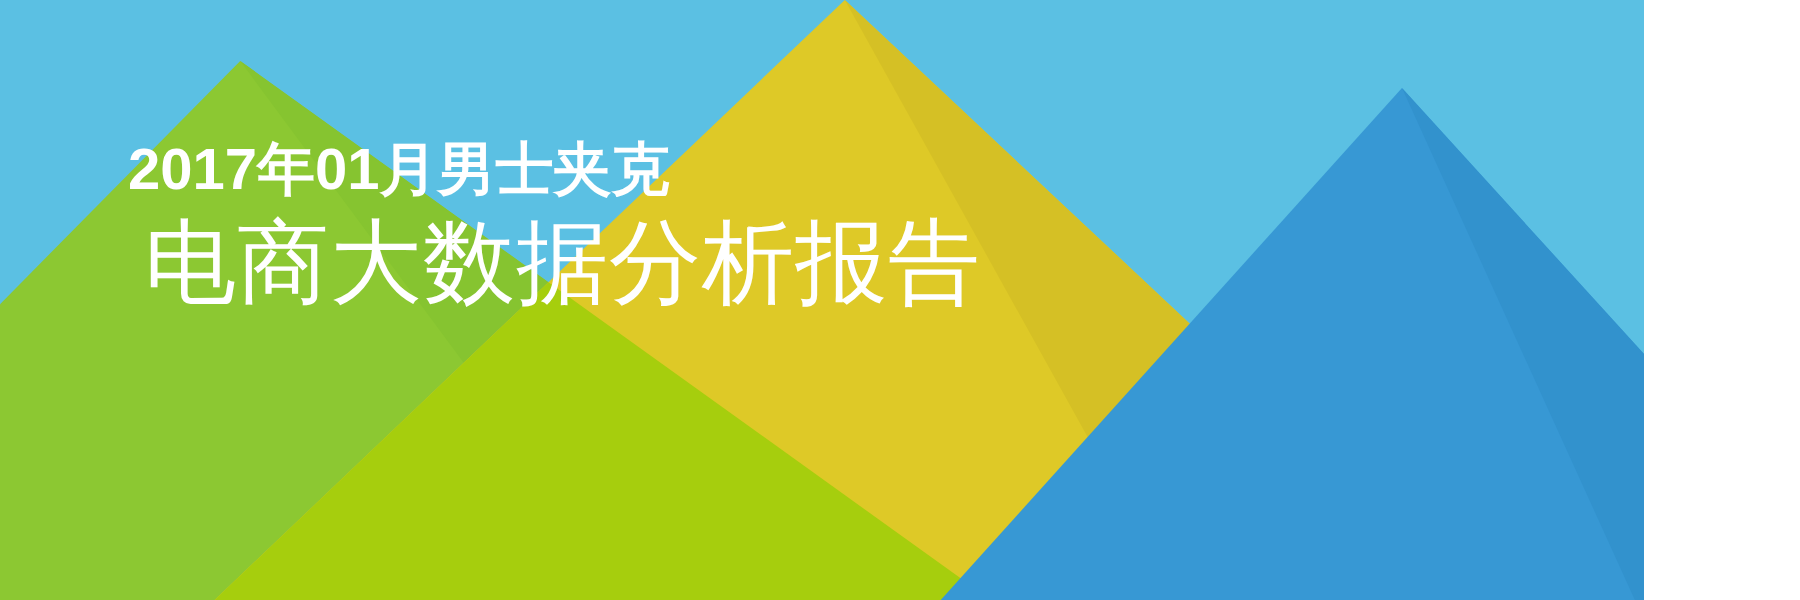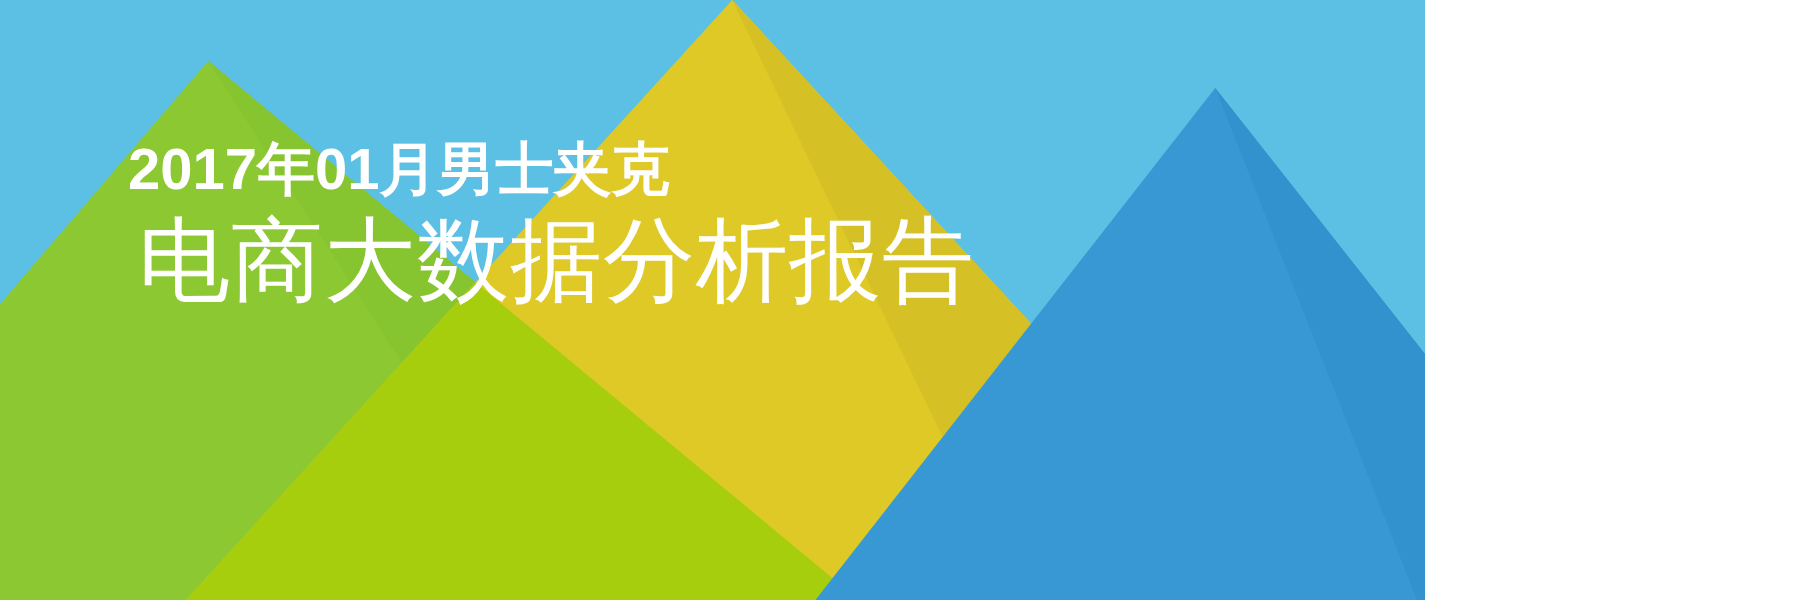--- a/index.html
+++ b/index.html
@@ -3,21 +3,21 @@
 <meta charset="utf-8">
 <style>
   html, body {
     margin: 0;
     padding: 0;
     background: #ffffff;
   }
 
   #slide {
     position: relative;
-    width: 1425px;
+    width: 1644px;
     height: 600px;
     overflow: hidden;
     background: #5bc0e3;
     font-family: "Liberation Sans", "DejaVu Sans", sans-serif;
   }
 
   .layer {
     position: absolute;
     inset: 0;
     width: 100%;
@@ -43,21 +43,21 @@
     margin: 0 0 14px 0;
   }
 
   #title-line-2 {
     font-size: 92px;
     font-weight: 400;
     color: #ffffff;
     line-height: 1.05;
     letter-spacing: 1px;
     white-space: nowrap;
-    margin: 10px;
+    margin: 16px;
   }
 </style>
 </head>
 <body>
 
 <div id="slide">
 
   <svg class="layer" viewBox="0 0 1800 600" preserveAspectRatio="none">
 
     <rect x="0" y="0" width="1800" height="600" fill="#5bc0e3"></rect>

